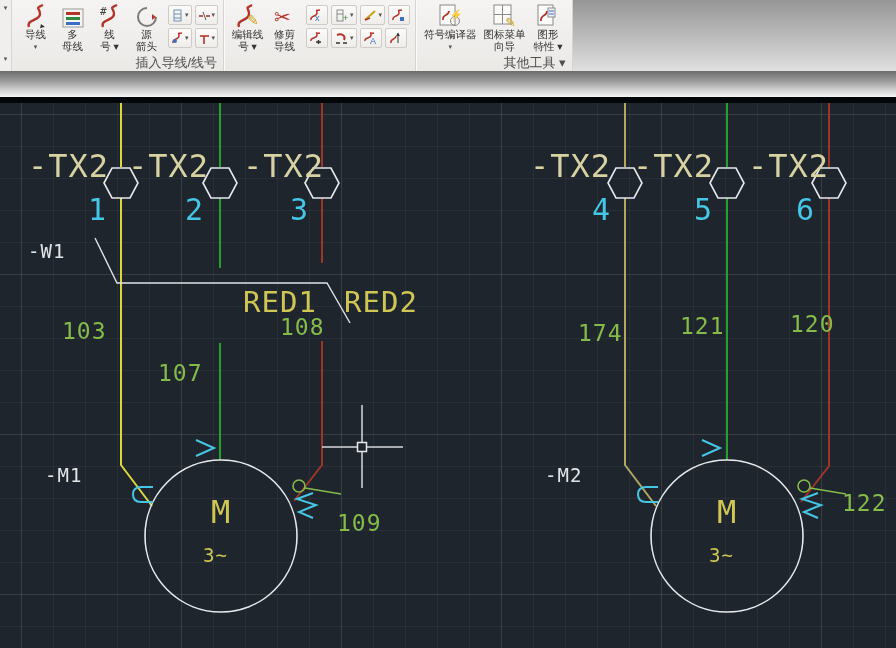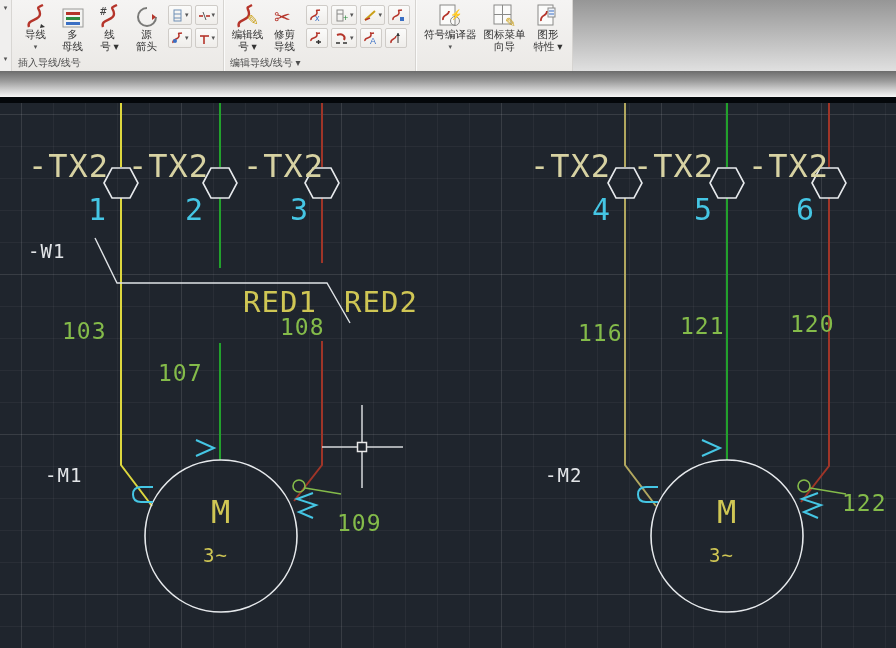--- a/index.html
+++ b/index.html
@@ -7,21 +7,21 @@
        font-family:"Liberation Sans",sans-serif;}
 
   
   .ribbon{position:absolute;top:0;left:0;width:896px;height:71px;display:flex;
           background:linear-gradient(#f5f4f3,#ebe9e6);}
   .left-strip{width:11px;display:flex;flex-direction:column;justify-content:space-between;
               align-items:center;padding:4px 0 8px;border-right:1px solid #d8d6d3;background:#f0efee;}
   .left-strip .tiny-arrow{font-size:7px;color:#555;cursor:default;}
   .panel{display:flex;flex-direction:column;border-right:1px solid #d6d4d1;box-shadow:1px 0 0 #fbfbfa;}
   .panel-body{flex:1;display:flex;align-items:flex-start;padding:2px 5px 0 5px;}
-  .panel-footer{height:15px;font-size:10px;color:#4e4e4e;text-align:left;line-height:13px;white-space:nowrap;padding:0 6px;}
+  .panel-footer{height:15px;font-size:13px;color:#4e4e4e;text-align:right;line-height:13px;white-space:nowrap;padding:0 6px;}
   .bigbtn{width:37px;display:flex;flex-direction:column;align-items:center;color:#333;cursor:default;}
   .bigbtn .ic{height:27px;display:flex;align-items:flex-end;justify-content:center;}
   .bigbtn .l{font-size:10.5px;line-height:11.5px;text-align:left;white-space:nowrap;}
   .widebtn{width:auto;min-width:44px;padding:0 3px;}
   .minigrid{display:flex;flex-direction:column;gap:3px;padding:3px 0 0 3px;}
   .minirow{display:flex;gap:3px;}
   .minibtn{display:flex;align-items:center;gap:1px;height:18px;padding:0 2px;
            border:1px solid #cfccc8;border-radius:2px;background:linear-gradient(#fbfbfa,#efedea);}
   .minibtn .arr{font-size:7px;color:#555;}
   .ribbon-rest{flex:1;background:linear-gradient(180deg,#969696,#c9c9c9 70%,#e0e0e0);}
@@ -227,21 +227,20 @@
               <svg width="15" height="13">
                   <path d="M3 11 C2 6 8 8 8 4" stroke="#b5342a" stroke-width="1.5" fill="none"></path>
                   <path d="M8 4 l2 -3 2 3 z" fill="#333"></path>
                   <line x1="10" y1="1" x2="10" y2="11" stroke="#333"></line>
                 </svg>
               <span class="arr"></span>
             </span>
           </div>
         </div>
       </div>
-      <div class="panel-footer">编辑导线/线号 ▾</div>
     </div>
 
     <div class="panel">
       <div class="panel-body">
         <div class="bigbtn widebtn">
           <span class="ic">
             <svg width="26" height="26">
                 <rect x="3" y="2" width="15" height="20" fill="#fbfbfa" stroke="#8a8a88"></rect>
                 <path d="M6 17 C5 11 12 13 12 8" stroke="#b5342a" stroke-width="1.8" fill="none"></path>
                 <circle cx="18" cy="18" r="4.5" fill="none" stroke="#8a8a88"></circle>
@@ -270,20 +269,21 @@
                 <path d="M6 18 C5 11 12 14 12 8" stroke="#b5342a" stroke-width="1.8" fill="none"></path>
                 <rect x="13" y="5" width="7" height="9" fill="#eef2f8" stroke="#8a8a88"></rect>
                 <line x1="14" y1="8" x2="19" y2="8" stroke="#3a6fc4"></line>
                 <line x1="14" y1="11" x2="19" y2="11" stroke="#3a6fc4"></line>
               </svg>
           </span>
           <span class="l">图形</span>
           <span class="l">特性 ▾</span>
         </div>
       </div>
+      <div class="panel-footer">其他工具 ▾</div>
     </div>
 
     <div class="ribbon-rest"></div>
   </div>
 
   <div class="chrome-band"></div>
 
   <div class="canvas">
 
     <svg width="896" height="551">
@@ -342,21 +342,21 @@
     <div class="cadtext c-cyan fs-pin" style="left:694px;top:98px">5</div>
     <div class="cadtext c-cyan fs-pin" style="left:796px;top:98px">6</div>
 
     <div class="cadtext c-white fs-ref" style="left:28px;top:145px">-W1</div>
     <div class="cadtext c-yellow fs-cable" style="left:243px;top:191px">RED1</div>
     <div class="cadtext c-yellow fs-cable" style="left:344px;top:191px">RED2</div>
 
     <div class="cadtext c-green fs-num" style="left:62px;top:223px">103</div>
     <div class="cadtext c-green fs-num" style="left:158px;top:265px">107</div>
     <div class="cadtext c-green fs-num" style="left:280px;top:219px">108</div>
-    <div class="cadtext c-green fs-num" style="left:578px;top:225px">116</div>
+    <div class="cadtext c-green fs-num" style="left:578px;top:225px">174</div>
     <div class="cadtext c-green fs-num" style="left:680px;top:218px">121</div>
     <div class="cadtext c-green fs-num" style="left:790px;top:216px">120</div>
 
     <div class="cadtext c-green fs-num" style="left:337px;top:415px">109</div>
     <div class="cadtext c-green fs-num" style="left:842px;top:395px">122</div>
 
     <div class="cadtext c-white fs-ref" style="left:45px;top:369px">-M1</div>
     <div class="cadtext c-white fs-ref" style="left:545px;top:369px">-M2</div>
     <div class="cadtext c-yellow fs-motor" style="left:211px;top:399px">M</div>
     <div class="cadtext c-yellow fs-ref" style="left:203px;top:449px">3~</div>

